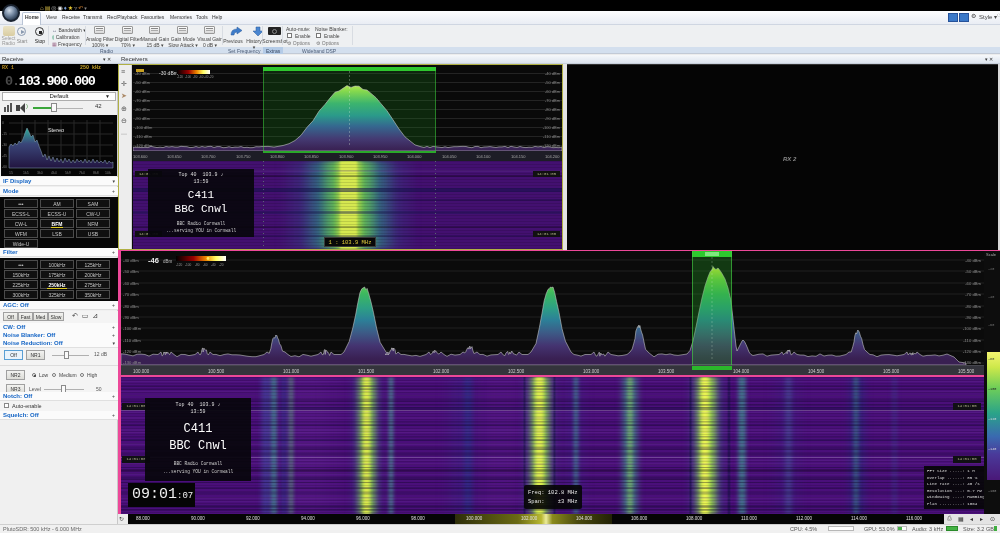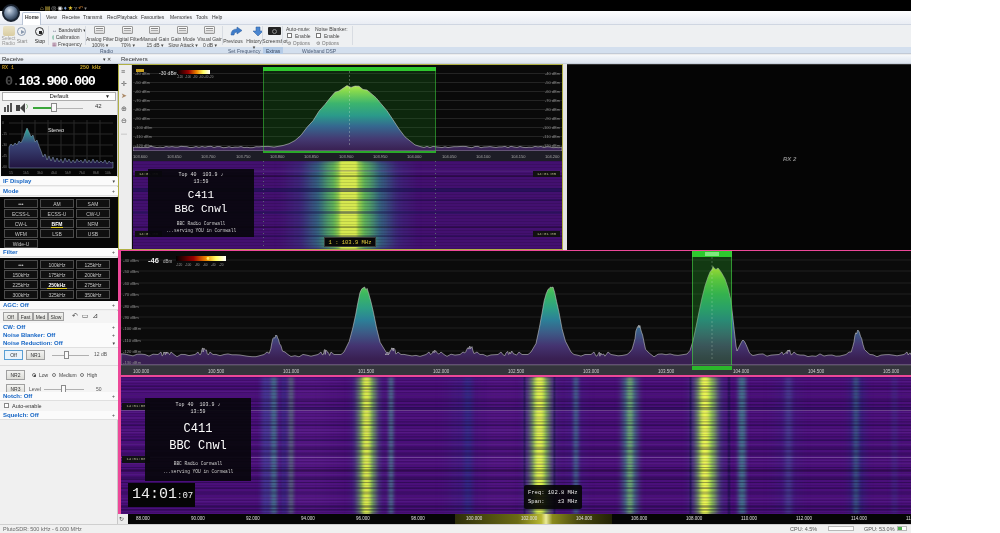--- a/index.html
+++ b/index.html
@@ -1,14 +1,14 @@
 <!DOCTYPE html>
 <html><head><meta charset="utf-8"><style>
 html,body{margin:0;padding:0}
-#root{position:relative;width:911px;height:533px;background:#ececec;font-family:"Liberation Sans",sans-serif;overflow:hidden}
+#root{position:relative;width:1000px;height:533px;background:#ececec;font-family:"Liberation Sans",sans-serif;overflow:hidden}
 #root div{position:absolute;box-sizing:border-box}
 .t{white-space:nowrap}
 .mono{font-family:"Liberation Mono",monospace}
 .hd{left:0;width:118px;height:9px;background:#fbfbfb;border-bottom:1px solid #e0e0e0;color:#1565c5;font-weight:bold;font-size:6px;line-height:9px;padding-left:3px}
 .hd .ex{position:absolute;right:3px;top:0;color:#444;font-weight:normal;font-size:5px}
 .mbtn{background:#101010;border:1px solid #4b4b4b;color:#c6c6c6;font-size:5px;text-align:center;width:34px;height:9px;line-height:8px}
 .gbtn{background:linear-gradient(#f2f2f0,#ddddd8);border:1px solid #a0a0a0;color:#333;font-size:5px;text-align:center;height:9px;line-height:8px}
 </style></head><body>
 <div id="root">
 
@@ -588,21 +588,21 @@
    <div style="left:24px;top:21px;width:106px;height:83px;background:rgba(8,6,12,0.93)">
     <div class="mono t" style="left:0;top:4px;width:106px;text-align:center;font-size:5px;color:#ddd">Top 40&nbsp;&nbsp;103.9&nbsp;♪</div>
     <div class="mono t" style="left:0;top:11px;width:106px;text-align:center;font-size:5px;color:#ddd">13:59</div>
     <div class="mono t" style="left:0;top:24px;width:106px;text-align:center;font-size:12px;color:#fff">C411</div>
     <div class="mono t" style="left:0;top:41px;width:106px;text-align:center;font-size:12px;color:#fff">BBC Cnwl</div>
     <div class="mono t" style="left:0;top:63px;width:106px;text-align:center;font-size:4.5px;color:#ccc">BBC Radio Cornwall</div>
     <div class="mono t" style="left:0;top:71px;width:106px;text-align:center;font-size:4.5px;color:#ccc">...serving YOU in Cornwall</div>
    </div>
 
    <div style="left:7px;top:106px;width:67px;height:24px;background:#050505">
-    <span class="mono" style="position:absolute;left:4px;top:3px;font-size:15px;color:#f0f0f0">14:01</span>
+    <span class="mono" style="position:absolute;left:4px;top:3px;font-size:15px;color:#f0f0f0">09:01</span>
             <span class="mono" style="position:absolute;left:49px;top:8px;font-size:9px;color:#f0f0f0">:07</span>
    </div>
 
    <div style="left:403px;top:108px;width:58px;height:24px;background:rgba(5,5,5,0.9);border-radius:2px">
     <div class="mono t" style="left:4px;top:4px;font-size:5.5px;color:#e8e8e8">Freq: 102.8 MHz</div>
     <div class="mono t" style="left:4px;top:13px;font-size:5.5px;color:#e8e8e8">Span:&nbsp;&nbsp;&nbsp;&nbsp;±3 MHz</div>
    </div>
 
    <div style="left:803px;top:89px;width:61px;height:43px;background:rgba(6,6,8,0.93)">
     <div class="mono t" style="left:3px;top:3px;font-size:4.2px;color:#ddd">FFT Size .....: 1 M</div>

